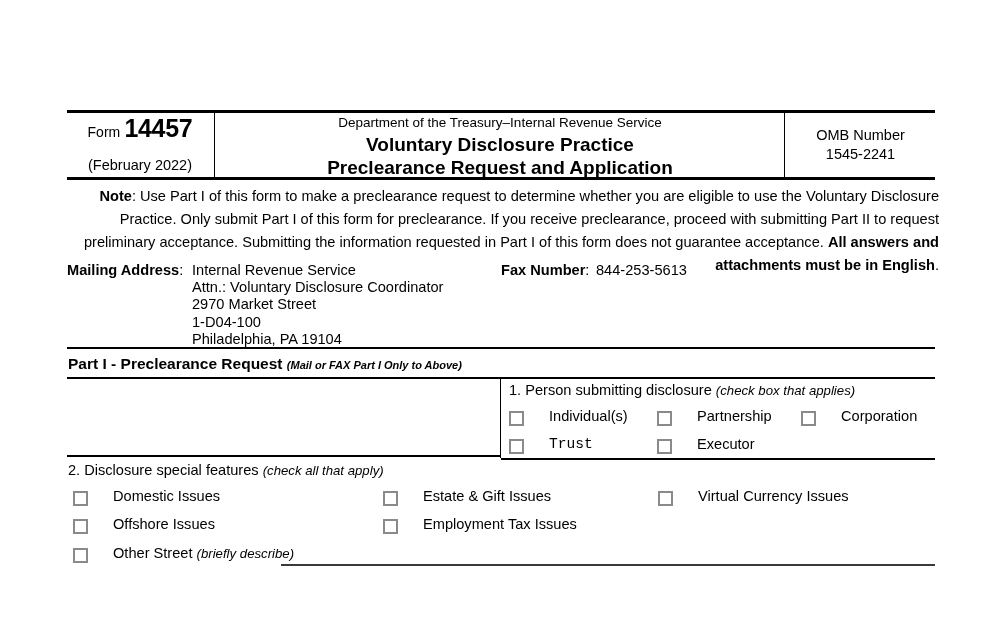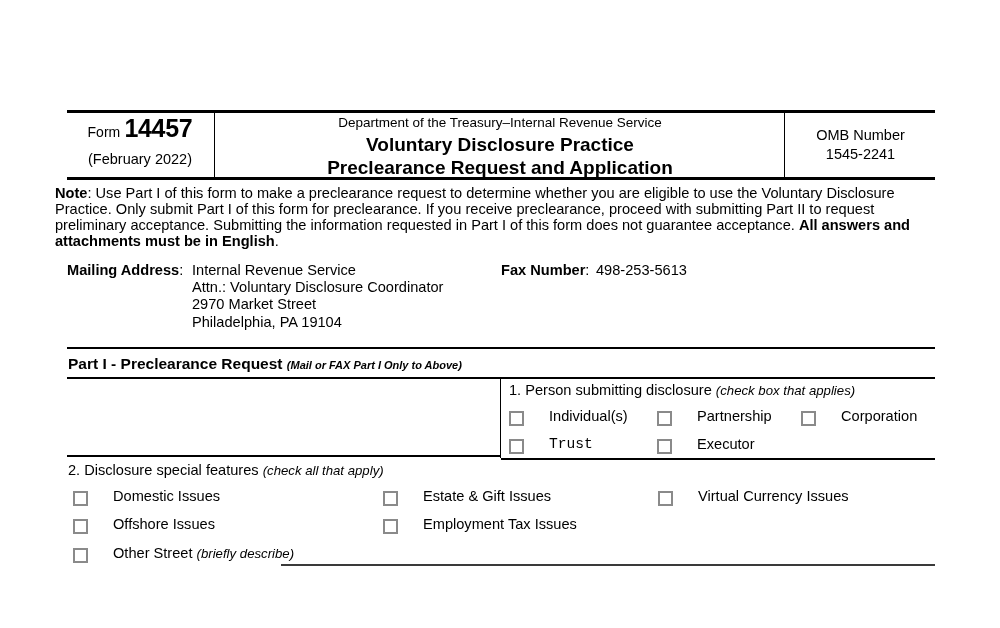--- a/index.html
+++ b/index.html
@@ -59,21 +59,21 @@
   .hdr-form-word {
     font-size: 14px;
   }
   .hdr-form-num {
     font-size: 25px;
     font-weight: bold;
     letter-spacing: -0.3px;
   }
   .hdr-rev {
     font-size: 14.5px;
-    margin-top: 8px;
+    margin-top: 14px;
   }
 
   .hdr-center {
     position: absolute;
     left: 216px;
     top: 115px;
     width: 568px;
     text-align: center;
   }
   .hdr-agency {
@@ -94,26 +94,26 @@
     width: 149px;
     text-align: center;
     line-height: 1.3;
   }
   .hdr-omb-label { font-size: 14.5px; }
   .hdr-omb-num { font-size: 14.5px; }
 
   
   .note {
     position: absolute;
-    left: 55px;
+    left: 67px;
     top: 185px;
     width: 872px;
     font-size: 14.6px;
-    line-height: 16px;
-    text-align: left;
+    line-height: 23px;
+    text-align: right;
   }
   .note b { font-weight: bold; }
 
   
   .addr-label {
     position: absolute;
     left: 67px;
     top: 262px;
     font-size: 14.6px;
     font-weight: bold;
@@ -252,27 +252,28 @@
     <b>Note</b><span>: </span><span>Use Part I of this form to make a preclearance request to determine whether you are eligible to use the Voluntary Disclosure Practice. Only submit Part I of this form for preclearance. If you receive preclearance, proceed with submitting Part II to request preliminary acceptance. Submitting the information requested in Part I of this form does not guarantee acceptance. </span><b>All answers and attachments must be in English</b><span>.</span>
   </div>
 
   <div class="addr-label">
     <span>Mailing Address</span><span class="colon">:</span>
   </div>
   <div class="addr-lines">
     <div>Internal Revenue Service</div>
     <div>Attn.: Voluntary Disclosure Coordinator</div>
     <div>2970 Market Street</div>
+    <div>1-D04-100</div>
     <div>Philadelphia, PA 19104</div>
   </div>
 
   <div class="fax-label">
     <span>Fax Number</span><span class="colon">:</span>
   </div>
-  <div class="fax-value">498-253-5613</div>
+  <div class="fax-value">844-253-5613</div>
 
   <div class="rule-thin" style="top:347px;"></div>
   <div class="part-head">
     <span>Part I - Preclearance Request </span><i>(Mail or FAX Part I Only to Above)</i>
   </div>
   <div class="rule-thin" style="top:377px;"></div>
 
   <div class="vdiv" style="left:500px; top:378px; height:80px;"></div>
   <div class="rule-thin" style="top:455px; left:67px; width:434px;"></div>
   <div class="rule-thin" style="top:458px; left:501px; width:434px;"></div>

